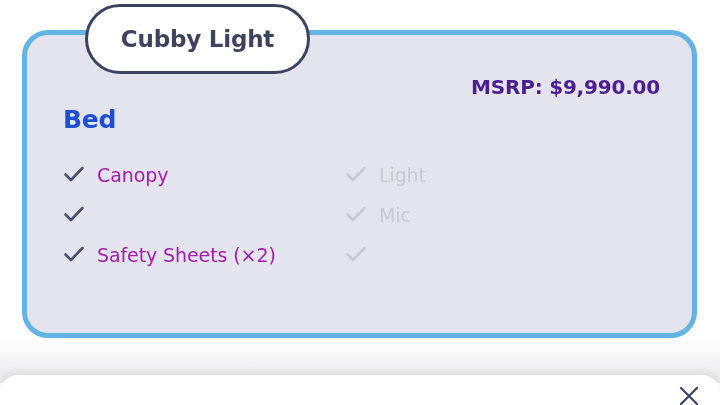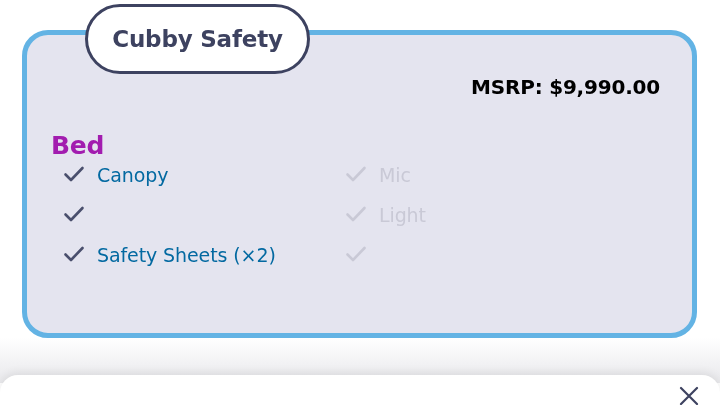--- a/index.html
+++ b/index.html
@@ -59,35 +59,34 @@
     white-space: nowrap;
   }
 
   
   #msrp {
     position: absolute;
     right: 32px;
     top: 40px;
     font-size: 20px;
     font-weight: bold;
-    color: #000000;
+    color: #4c1d95;
     letter-spacing: -0.2px;
     white-space: nowrap;
   }
 
   
   #section-heading {
     position: absolute;
-    left: 24px;
+    left: 36px;
     top: 70px;
     font-size: 25px;
     font-weight: bold;
-    color: #a21caf;
+    color: #1d4ed8;
     letter-spacing: -0.3px;
-    margin-top: 26px;
   }
 
   
   .feature-col {
     position: absolute;
     top: 120px;
   }
   #feature-col-left  { left: 36px;  width: 280px; }
   #feature-col-right { left: 318px; width: 300px; }
 
@@ -100,21 +99,21 @@
     width: 26px;
     height: 20px;
     flex: 0 0 26px;
     display: block;
   }
   .feature-row .check-icon svg {
     display: block;
   }
   .feature-row .feature-label {
     font-size: 19px;
-    color: #0369a1;
+    color: #a21caf;
     letter-spacing: -0.1px;
     margin-left: 8px;
     white-space: nowrap;
   }
   .feature-row.disabled .feature-label {
     color: #c9c9d6;
   }
 
   
   #sheet-shadow {
@@ -151,21 +150,21 @@
   }
 </style>
 </head>
 <body>
 
 <div id="stage">
 
   <div id="product-card">
 
     <div id="title-badge">
-      <span class="badge-text">Cubby Safety</span>
+      <span class="badge-text">Cubby Light</span>
     </div>
 
     <div id="msrp">MSRP: $9,990.00</div>
 
     <div id="section-heading">Bed</div>
 
     <div class="feature-col" id="feature-col-left">
         <div class="feature-row">
           <span class="check-icon">
             <svg width="22" height="18" viewBox="0 0 22 18" aria-hidden="true">
@@ -190,29 +189,29 @@
           <span class="feature-label">Safety Sheets (×2)</span>
         </div>
       </div>
     <div class="feature-col" id="feature-col-right">
         <div class="feature-row disabled">
           <span class="check-icon">
             <svg width="22" height="18" viewBox="0 0 22 18" aria-hidden="true">
               <path d="M2.5 9.5 L8 15 L19.5 3" stroke="#c9c9d6" stroke-width="2.6" stroke-linecap="round" stroke-linejoin="round" fill="none"></path>
             </svg>
           </span>
+          <span class="feature-label">Light</span>
+        </div>
+        <div class="feature-row disabled">
+          <span class="check-icon">
+            <svg width="22" height="18" viewBox="0 0 22 18" aria-hidden="true">
+              <path d="M2.5 9.5 L8 15 L19.5 3" stroke="#c9c9d6" stroke-width="2.6" stroke-linecap="round" stroke-linejoin="round" fill="none"></path>
+            </svg>
+          </span>
           <span class="feature-label">Mic</span>
-        </div>
-        <div class="feature-row disabled">
-          <span class="check-icon">
-            <svg width="22" height="18" viewBox="0 0 22 18" aria-hidden="true">
-              <path d="M2.5 9.5 L8 15 L19.5 3" stroke="#c9c9d6" stroke-width="2.6" stroke-linecap="round" stroke-linejoin="round" fill="none"></path>
-            </svg>
-          </span>
-          <span class="feature-label">Light</span>
         </div>
         <div class="feature-row disabled">
           <span class="check-icon">
             <svg width="22" height="18" viewBox="0 0 22 18" aria-hidden="true">
               <path d="M2.5 9.5 L8 15 L19.5 3" stroke="#c9c9d6" stroke-width="2.6" stroke-linecap="round" stroke-linejoin="round" fill="none"></path>
             </svg>
           </span>
         </div>
       </div>
 

